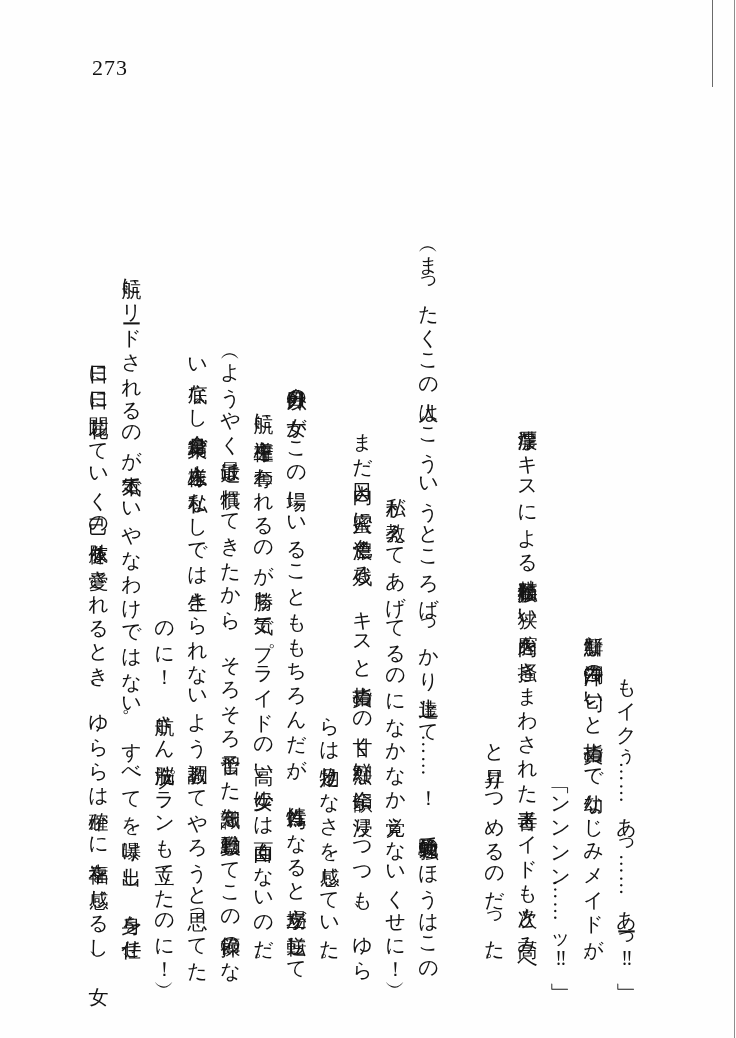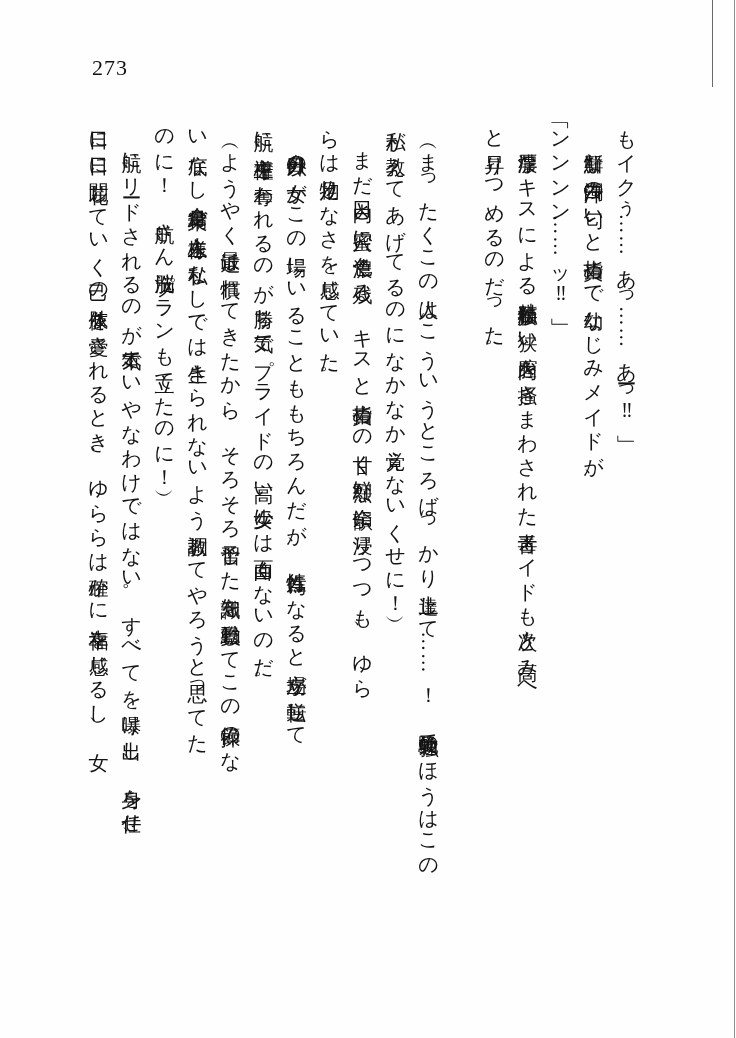--- a/index.html
+++ b/index.html
@@ -8,20 +8,21 @@
     background: #ffffff;
   }
   .page {
     position: relative;
     width: 736px;
     height: 1038px;
     background: #fefefe;
     overflow: hidden;
     font-family: "Liberation Serif", "DejaVu Serif", serif;
     color: #161616;
+    text-align: right;
   }
   .page-number {
     position: absolute;
     top: 55px;
     left: 92px;
     font-size: 22px;
     letter-spacing: 1px;
     color: #111111;
   }
   .text-block {

